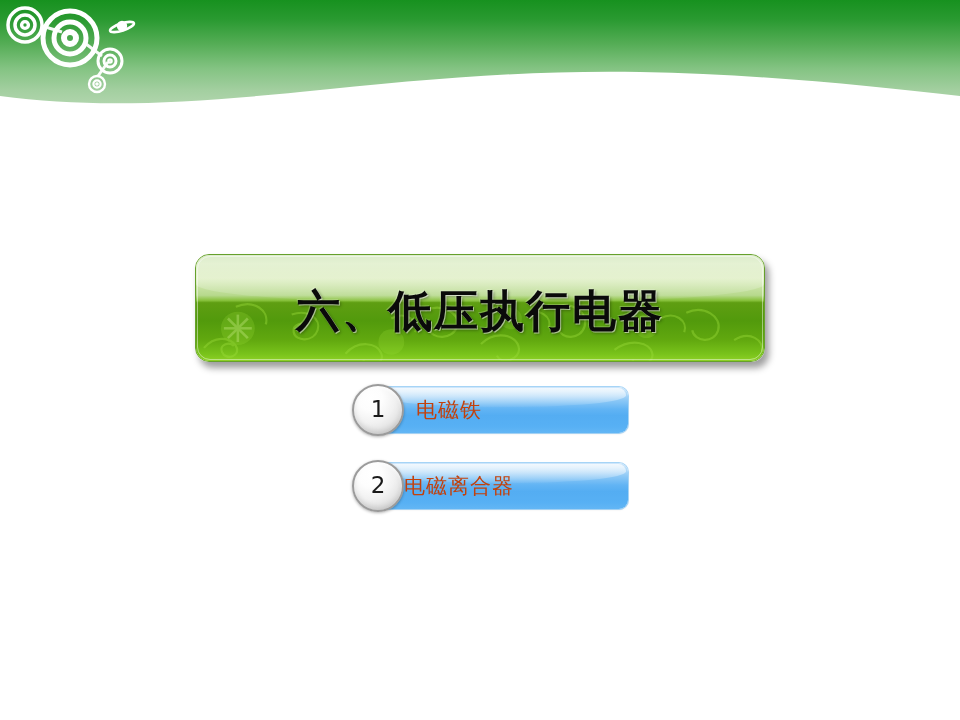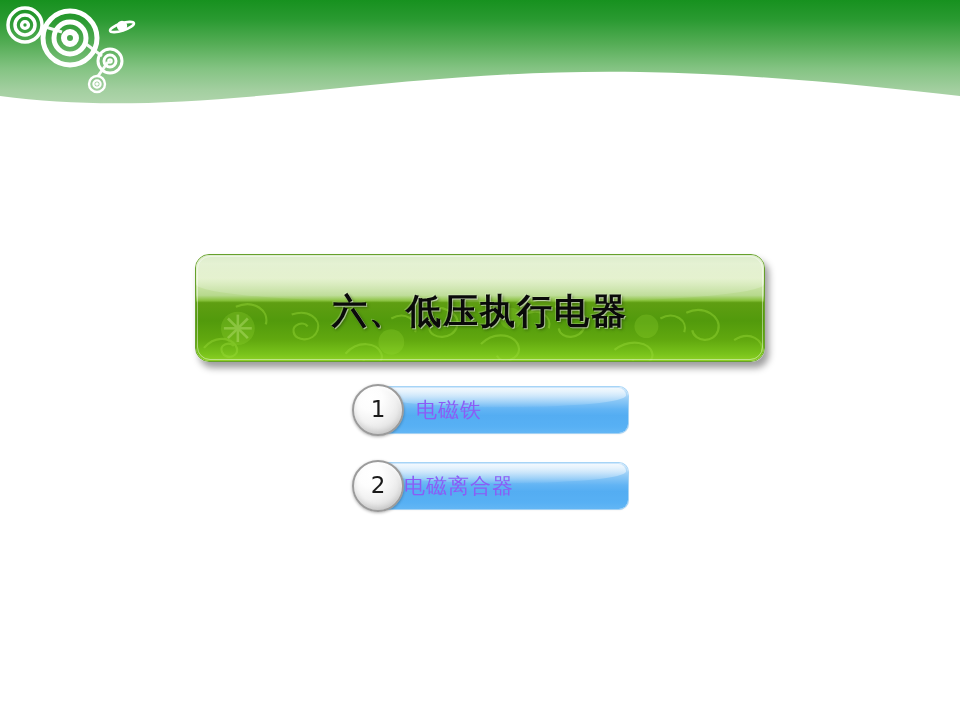--- a/index.html
+++ b/index.html
@@ -92,21 +92,21 @@
   }
   .banner-title {
     position: absolute;
     inset: 0;
     display: flex;
     align-items: center;
     justify-content: center;
     padding-top: 6px;
     box-sizing: border-box;
     font-family: "DejaVu Sans", "Liberation Sans", sans-serif;
-    font-size: 35px;
+    font-size: 44px;
     font-weight: bold;
     color: #0a0a0a;
     letter-spacing: 2px;
     text-shadow:
       1px 1px 0 rgba(255,255,255,0.55),
       -1px -1px 0 rgba(255,255,255,0.22),
       2px 2px 3px rgba(0,0,0,0.30);
     white-space: nowrap;
   }
 
@@ -152,21 +152,21 @@
     left: 0; top: 0;
     width: 100%;
     height: 100%;
     display: flex;
     align-items: center;
     padding-left: 64px;
     box-sizing: border-box;
     font-family: "DejaVu Sans", "Liberation Sans", sans-serif;
     font-size: 21px;
     font-weight: normal;
-    color: #8b5cf6;
+    color: #c2410c;
     letter-spacing: 1px;
     white-space: nowrap;
   }
   .item-label-2 { padding-left: 52px; text-align: center; }
 
   .item-badge {
     position: absolute;
     left: 0;
     top: 0;
     width: 52px;

